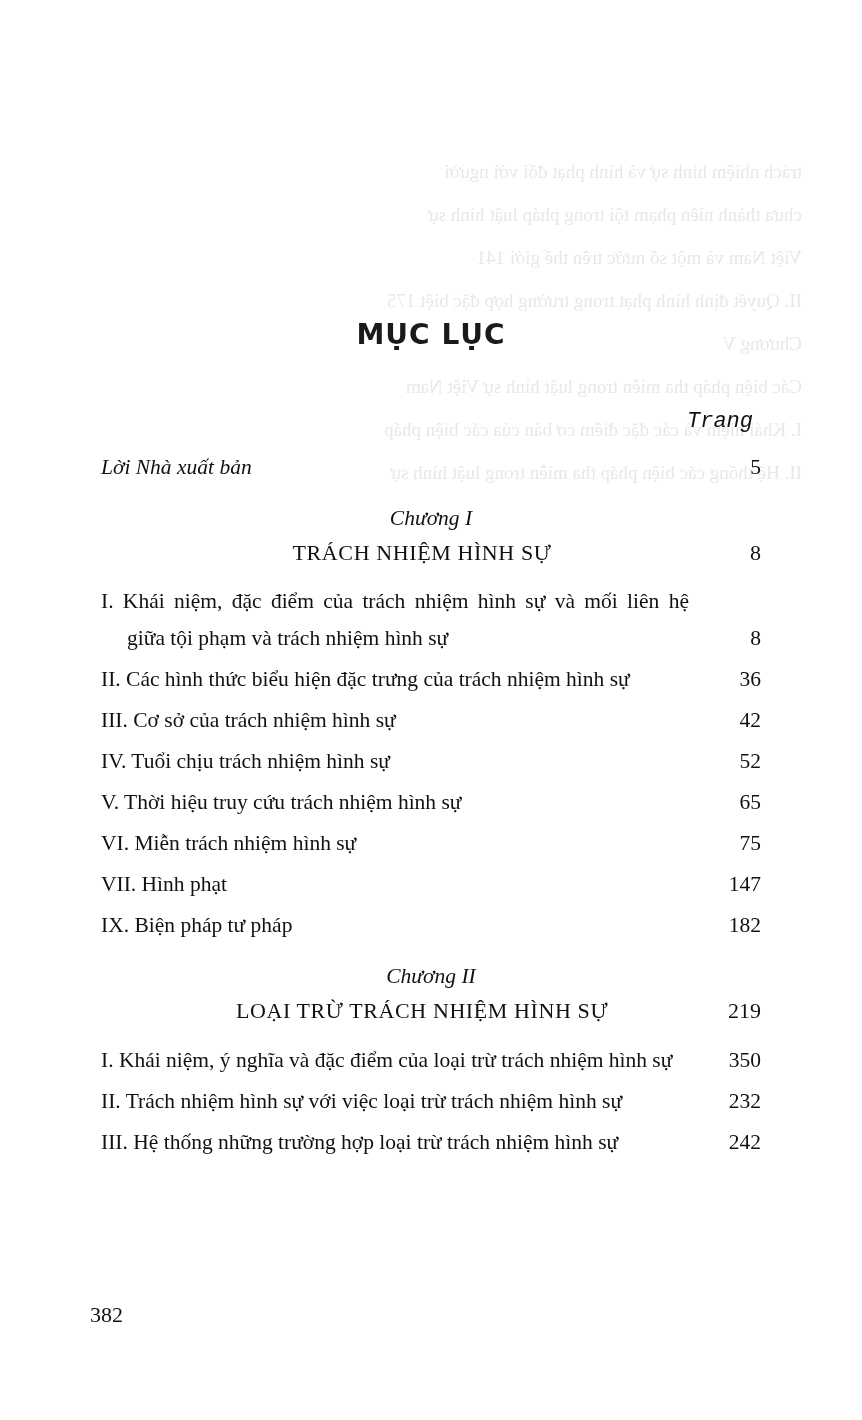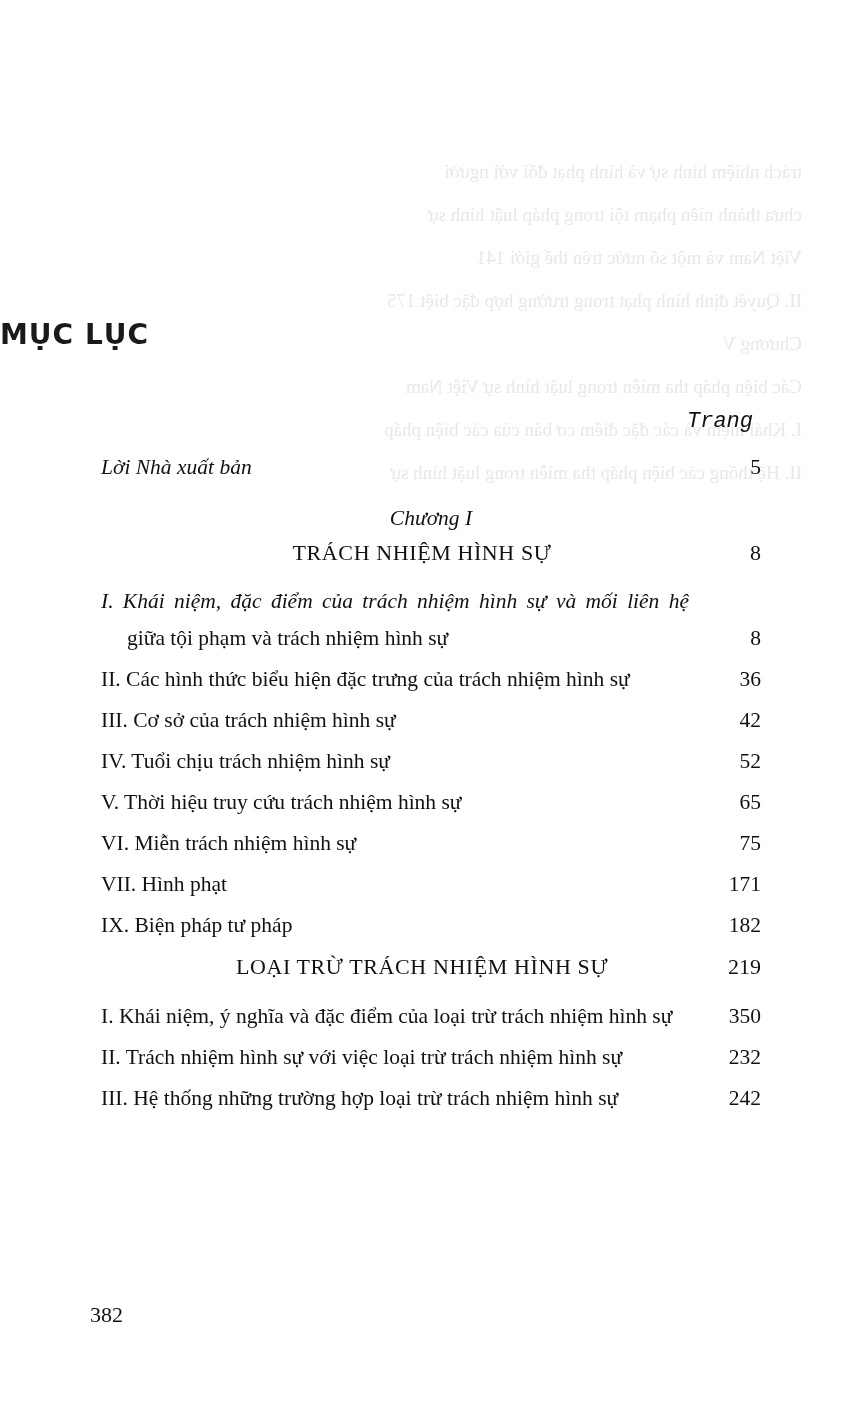--- a/index.html
+++ b/index.html
@@ -34,20 +34,21 @@
     white-space: nowrap;
   }
   .bleed div { text-align: left; }
 
   .page {
     position: absolute;
     inset: 0;
   }
 
   .title {
+    text-align: center;
     font-family: "DejaVu Sans", sans-serif;
     font-weight: bold;
     font-size: 28px;
     letter-spacing: 1px;
     color: #1a1a1a;
     margin-top: 318px;
   }
 
   .toc {
     margin: 0 auto;
@@ -162,21 +163,21 @@
     </div>
 
     <div class="chapter-head">Chương I</div>
     <div class="chapter-title">
       <span class="label">TRÁCH NHIỆM HÌNH SỰ</span>
       <span class="page-num">8</span>
     </div>
 
     <div class="row two-line">
       <span class="label">
-        <span class="justify" style="display:block;font-style:italic;">I. Khái niệm, đặc điểm của trách nhiệm hình sự và mối liên hệ</span>
+        <span class="justify" style="display:block;">I. Khái niệm, đặc điểm của trách nhiệm hình sự và mối liên hệ</span>
         <span class="l2">giữa tội phạm và trách nhiệm hình sự</span>
       </span>
       <span class="page-num">8</span>
     </div>
 
     <div class="row">
       <span class="label">II. Các hình thức biểu hiện đặc trưng của trách nhiệm hình sự</span>
       <span class="page-num">36</span>
     </div>
 
@@ -195,30 +196,31 @@
       <span class="page-num">65</span>
     </div>
 
     <div class="row">
       <span class="label">VI. Miễn trách nhiệm hình sự</span>
       <span class="page-num">75</span>
     </div>
 
     <div class="row">
       <span class="label">VII. Hình phạt</span>
-      <span class="page-num">171</span>
+      <span class="page-num">147</span>
     </div>
 
 
     <div class="row">
       <span class="label">IX. Biện pháp tư pháp</span>
       <span class="page-num">182</span>
     </div>
 
 
+    <div class="chapter-head">Chương II</div>
     <div class="chapter-title">
       <span class="label">LOẠI TRỪ TRÁCH NHIỆM HÌNH SỰ</span>
       <span class="page-num">219</span>
     </div>
 
     <div class="row">
       <span class="label">I. Khái niệm, ý nghĩa và đặc điểm của loại trừ trách nhiệm hình sự</span>
       <span class="page-num">350</span>
     </div>
 

